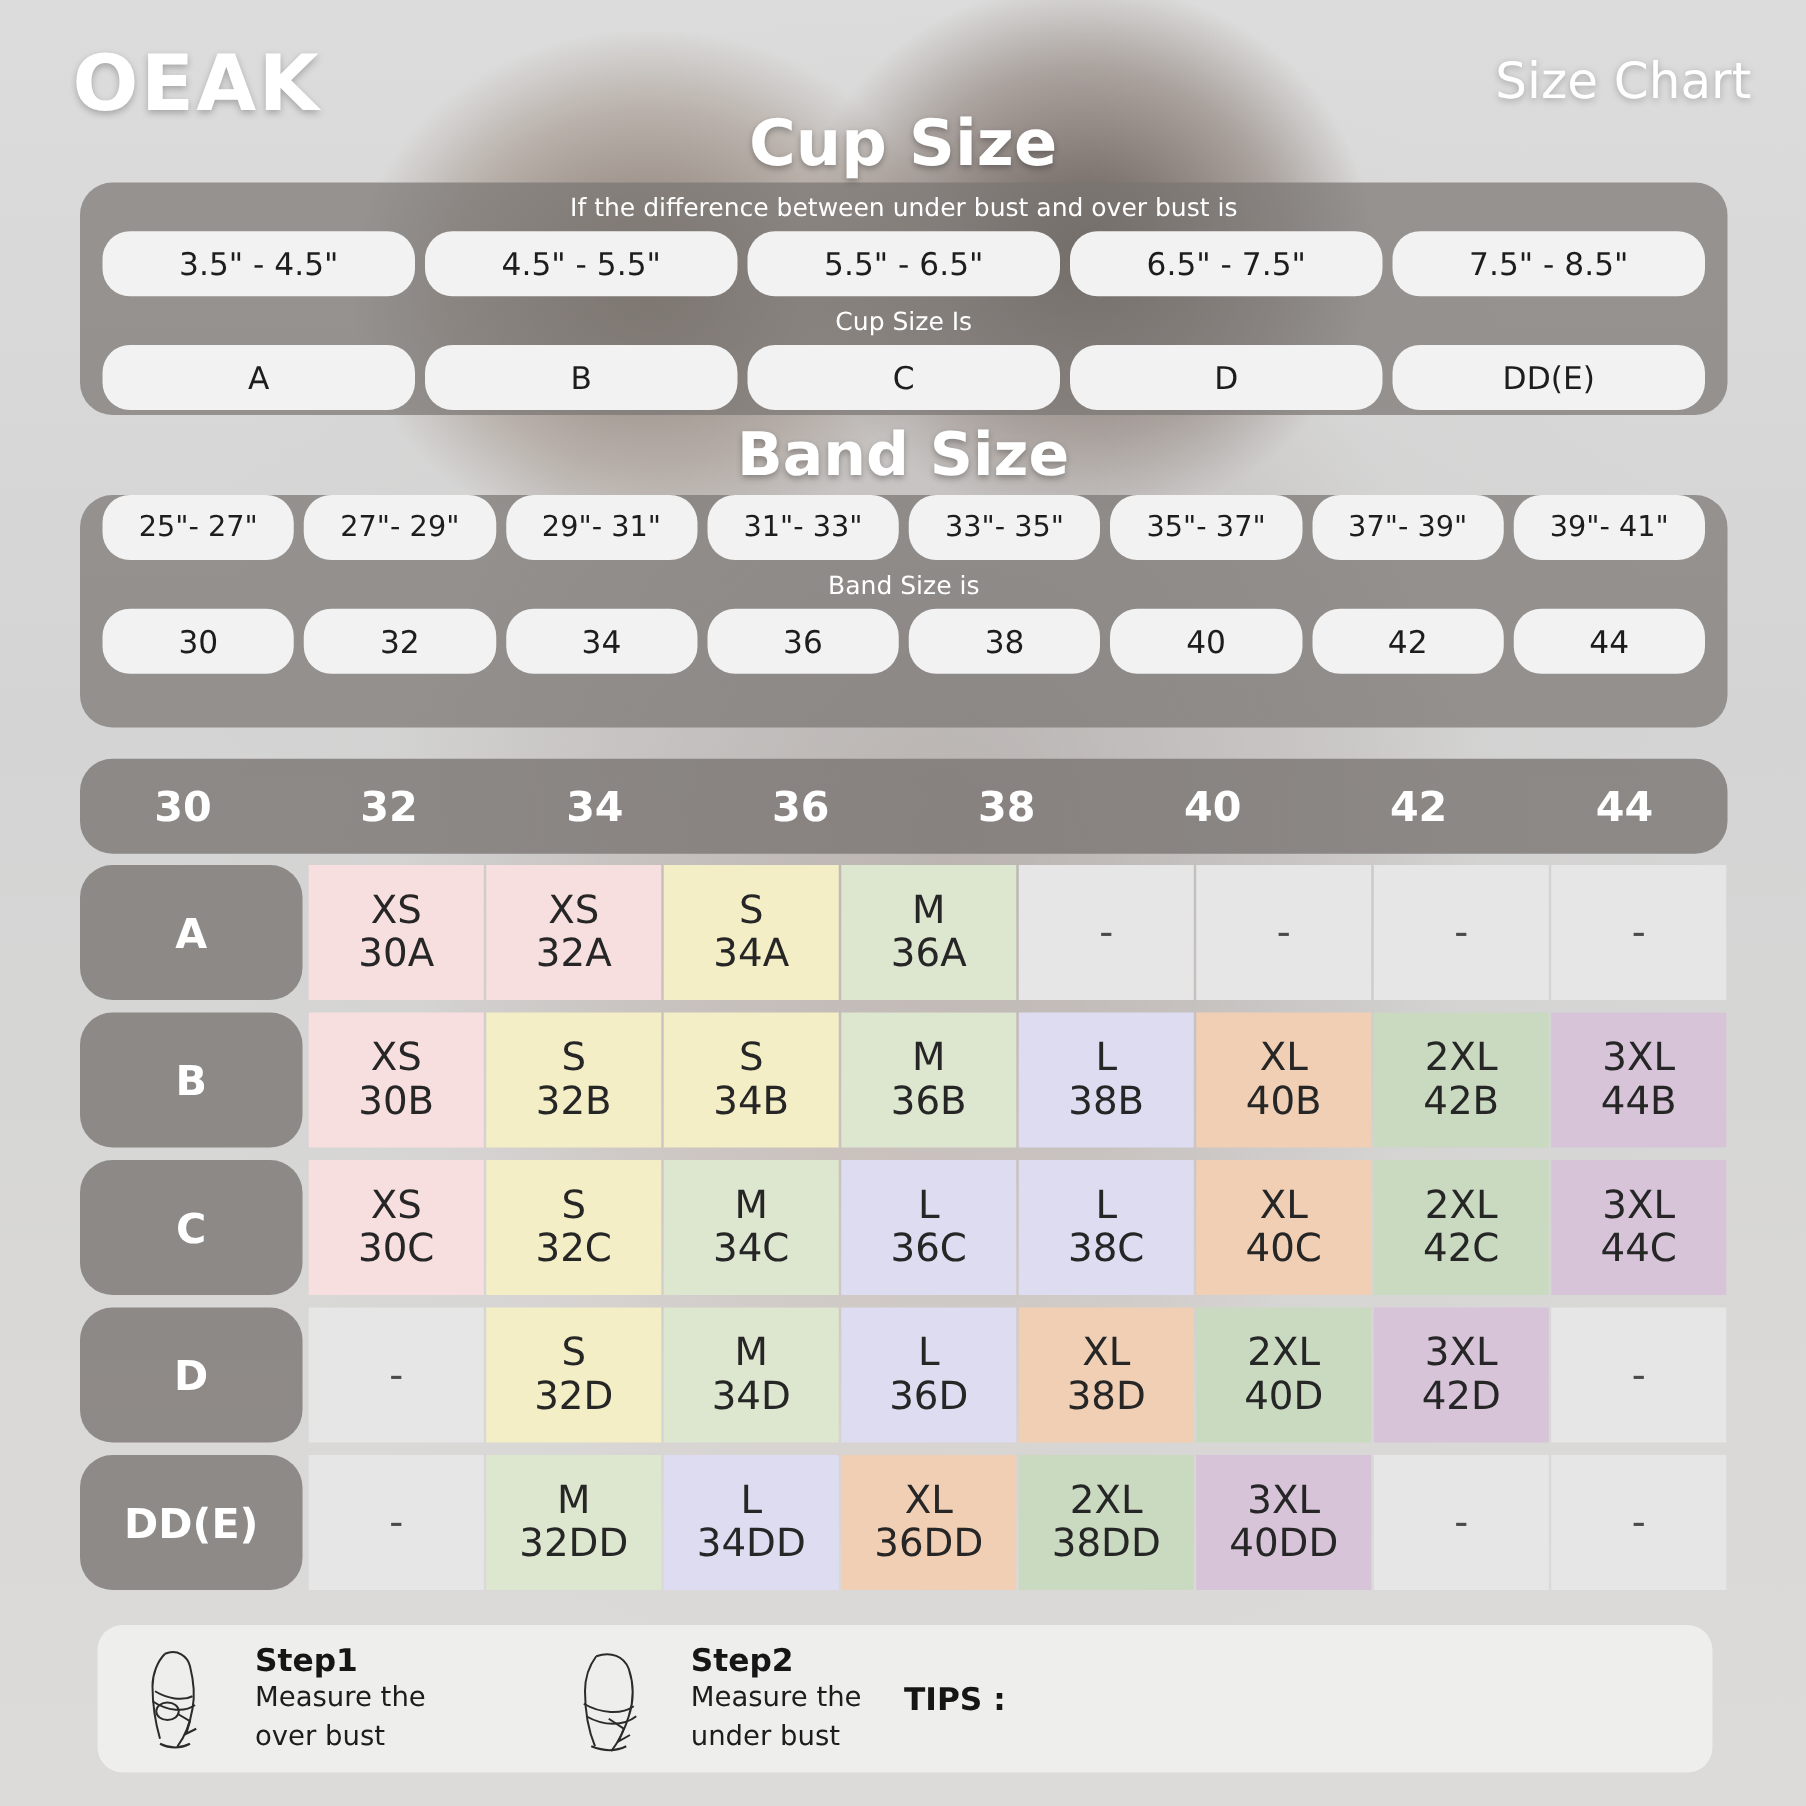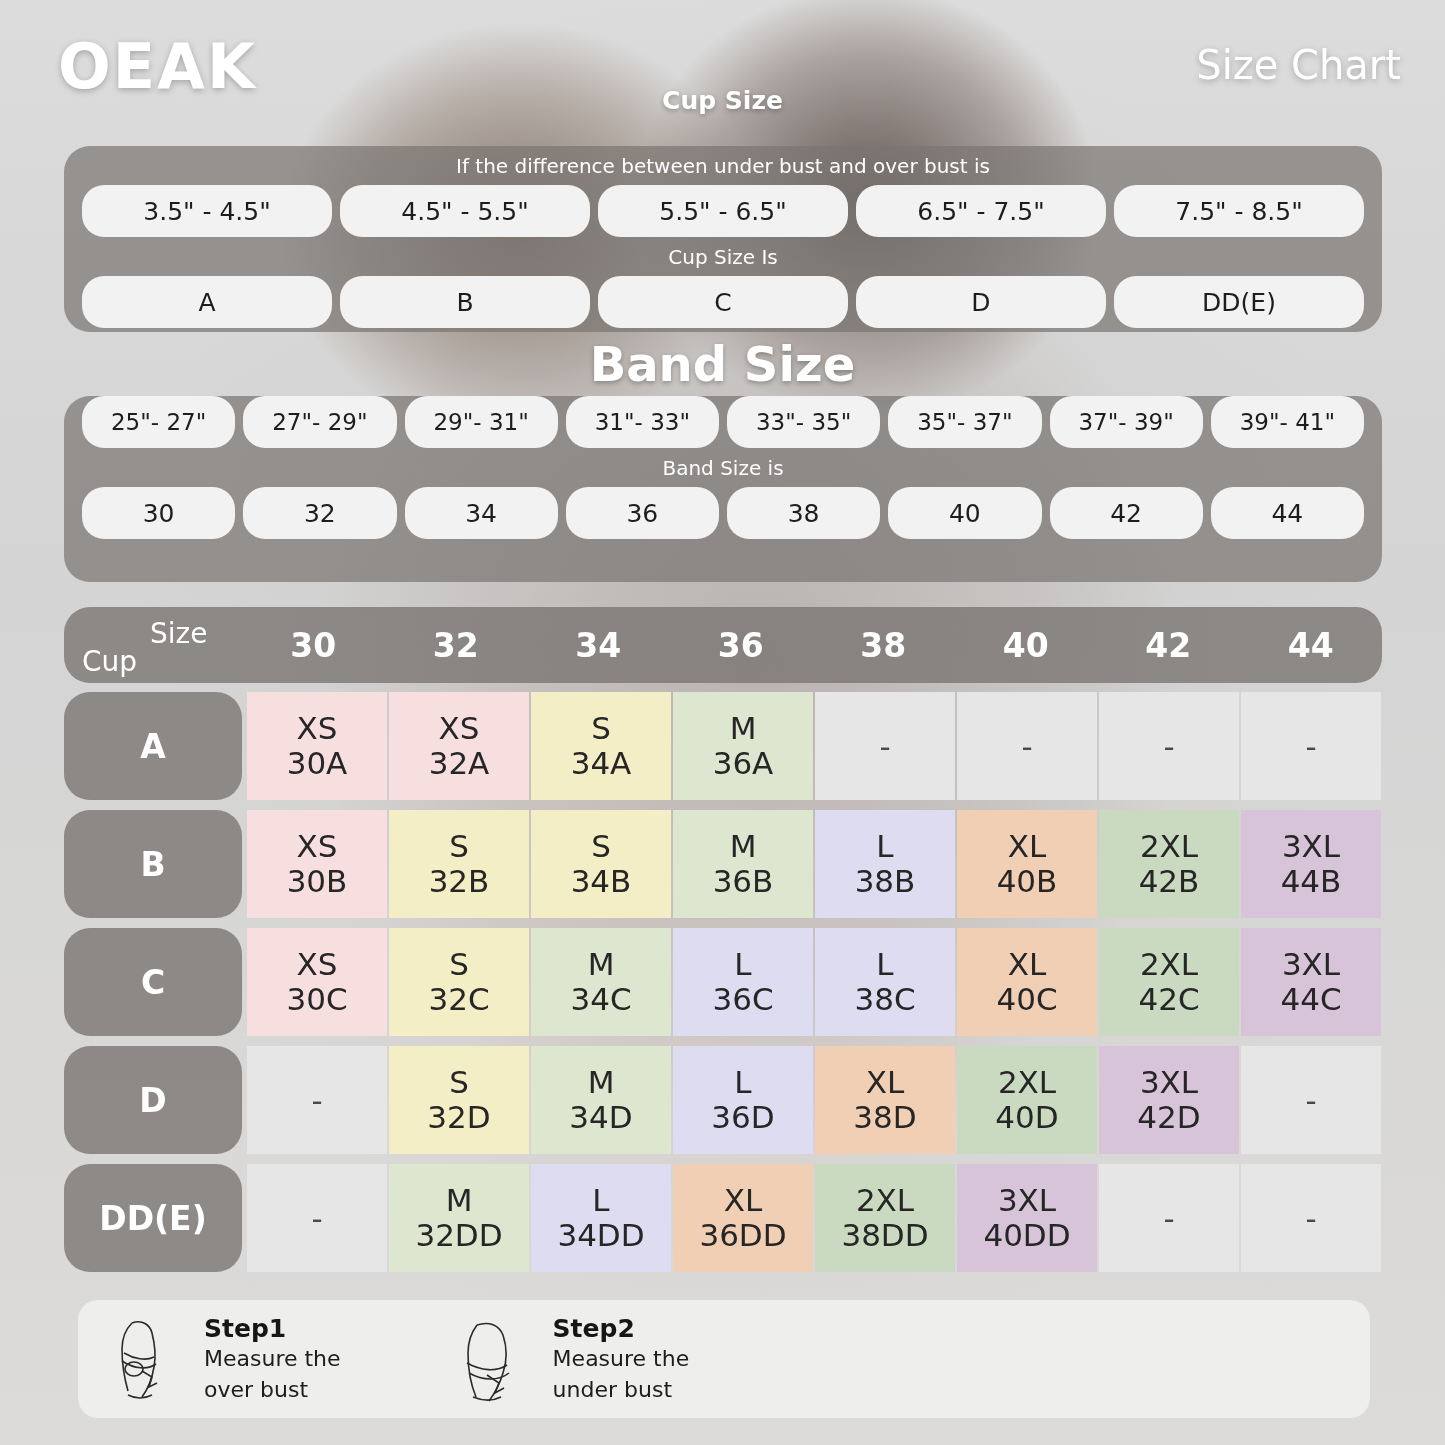--- a/index.html
+++ b/index.html
@@ -148,21 +148,21 @@
     </div>
     <div class="panel-sub">Cup Size Is</div>
     <div class="row">
       <div class="cell">A</div>
       <div class="cell">B</div>
       <div class="cell">C</div>
       <div class="cell">D</div>
       <div class="cell">DD(E)</div>
     </div>
   </div>
-  <div style="position:absolute; left:0; right:0; top:86px; text-align:center; color:#fff; font-size:25px; font-weight:700; text-shadow:0 2px 5px rgba(0,0,0,.28);">Cup Size</div>
+  <div style="position:absolute; left:0; right:0; top:86px; text-align:center; color:#fff; font-size:51px; font-weight:700; text-shadow:0 2px 5px rgba(0,0,0,.28);">Cup Size</div>
 
   <div class="panel" style="left:64px; top:396px; width:1318px; height:186px;">
     <div class="row">
       <div class="cell small">25"- 27"</div>
       <div class="cell small">27"- 29"</div>
       <div class="cell small">29"- 31"</div>
       <div class="cell small">31"- 33"</div>
       <div class="cell small">33"- 35"</div>
       <div class="cell small">35"- 37"</div>
       <div class="cell small">37"- 39"</div>
@@ -176,24 +176,20 @@
       <div class="cell">36</div>
       <div class="cell">38</div>
       <div class="cell">40</div>
       <div class="cell">42</div>
       <div class="cell">44</div>
     </div>
   </div>
   <div style="position:absolute; left:0; right:0; top:336px; text-align:center; color:#fff; font-size:48px; font-weight:700; text-shadow:0 2px 5px rgba(0,0,0,.28);">Band Size</div>
 
   <div class="matrix-head">
-    <div class="corner">
-      <span class="c-size">Size</span>
-      <span class="c-cup">Cup</span>
-    </div>
     <div class="hcell">30</div>
     <div class="hcell">32</div>
     <div class="hcell">34</div>
     <div class="hcell">36</div>
     <div class="hcell">38</div>
     <div class="hcell">40</div>
     <div class="hcell">42</div>
     <div class="hcell">44</div>
   </div>
 
@@ -402,15 +398,16 @@
         </svg>
       </span>
       <span class="txt">
         <div class="st">Step2</div>
         <div class="sd">Measure the</div>
         <div class="sd">under bust</div>
       </span>
     </div>
 
     <div class="tipsbox">
+      <div class="th">TIPS :</div>
     </div>
   </div>
 </div>
 
 </body></html>

